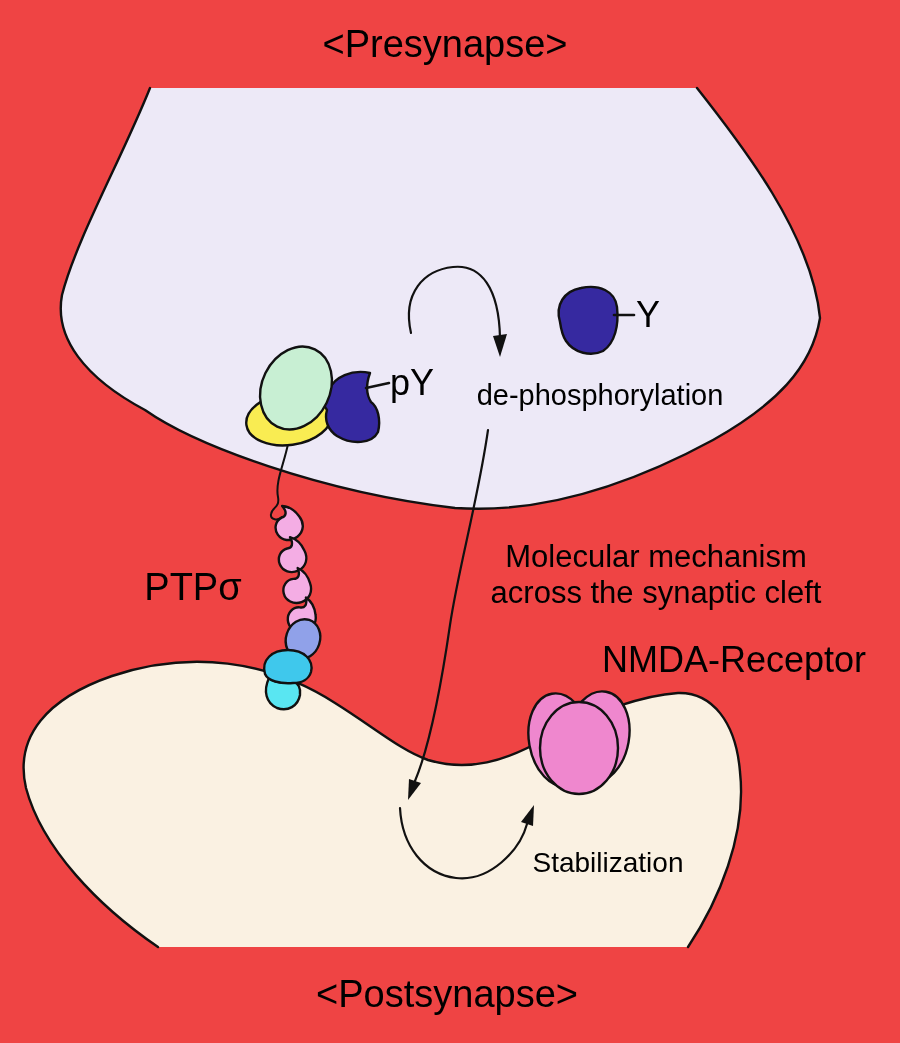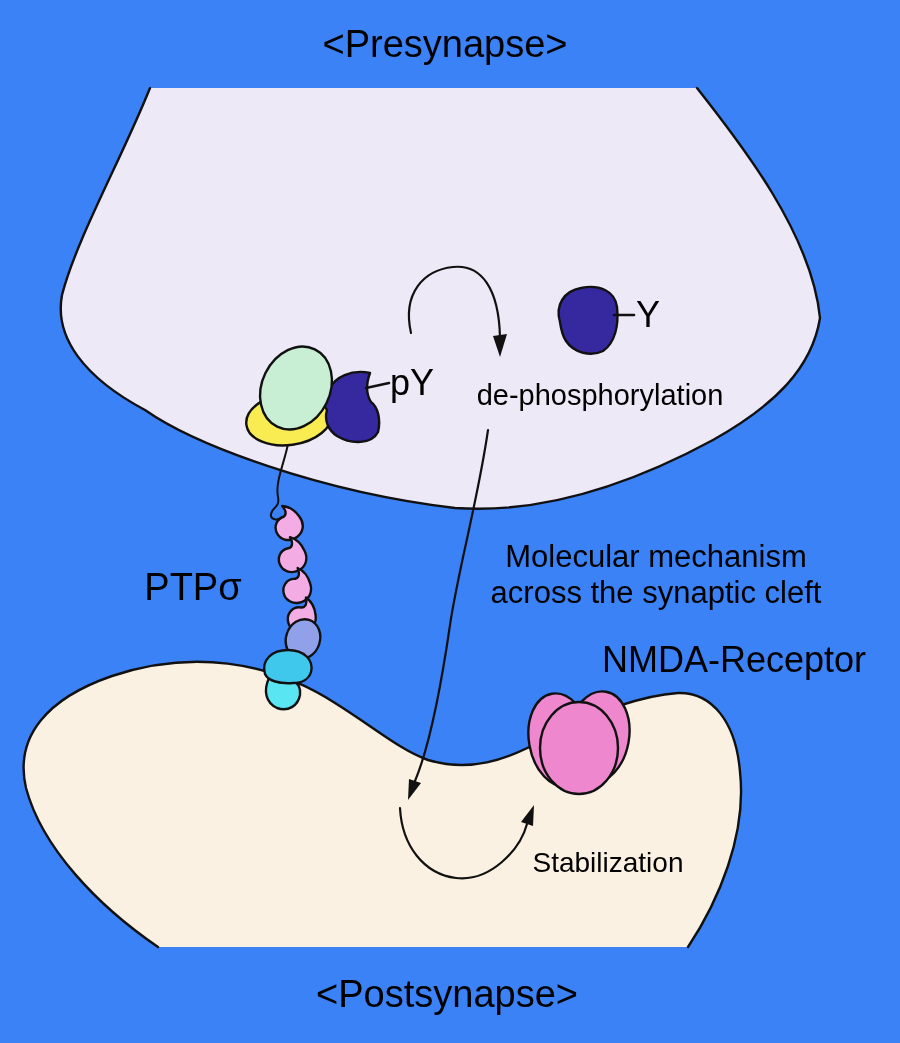--- a/index.html
+++ b/index.html
@@ -1,16 +1,16 @@
 <!DOCTYPE html>
 <html><head>
 <meta charset="utf-8">
 <style>
   html,body{margin:0;padding:0;background:#ffffff;}
-  .stage{position:relative;width:900px;height:1043px;background:#3b82f6;overflow:hidden;}
+  .stage{position:relative;width:900px;height:1043px;background:#ef4444;overflow:hidden;}
   svg{display:block;}
   text{font-family:"Liberation Sans","DejaVu Sans",sans-serif;fill:#000;}
   .membrane{fill:none;stroke:#111;stroke-width:2.4;stroke-linecap:round;}
   .shape{stroke:#111;stroke-width:2.4;stroke-linejoin:round;}
   .thin{fill:none;stroke:#111;stroke-width:2;stroke-linecap:round;}
   .arrow{fill:none;stroke:#111;stroke-width:2.2;stroke-linecap:round;}
   .ahead{fill:#111;stroke:none;}
   .connector{stroke:#111;stroke-width:2.6;stroke-linecap:round;}
 </style>
 </head>

